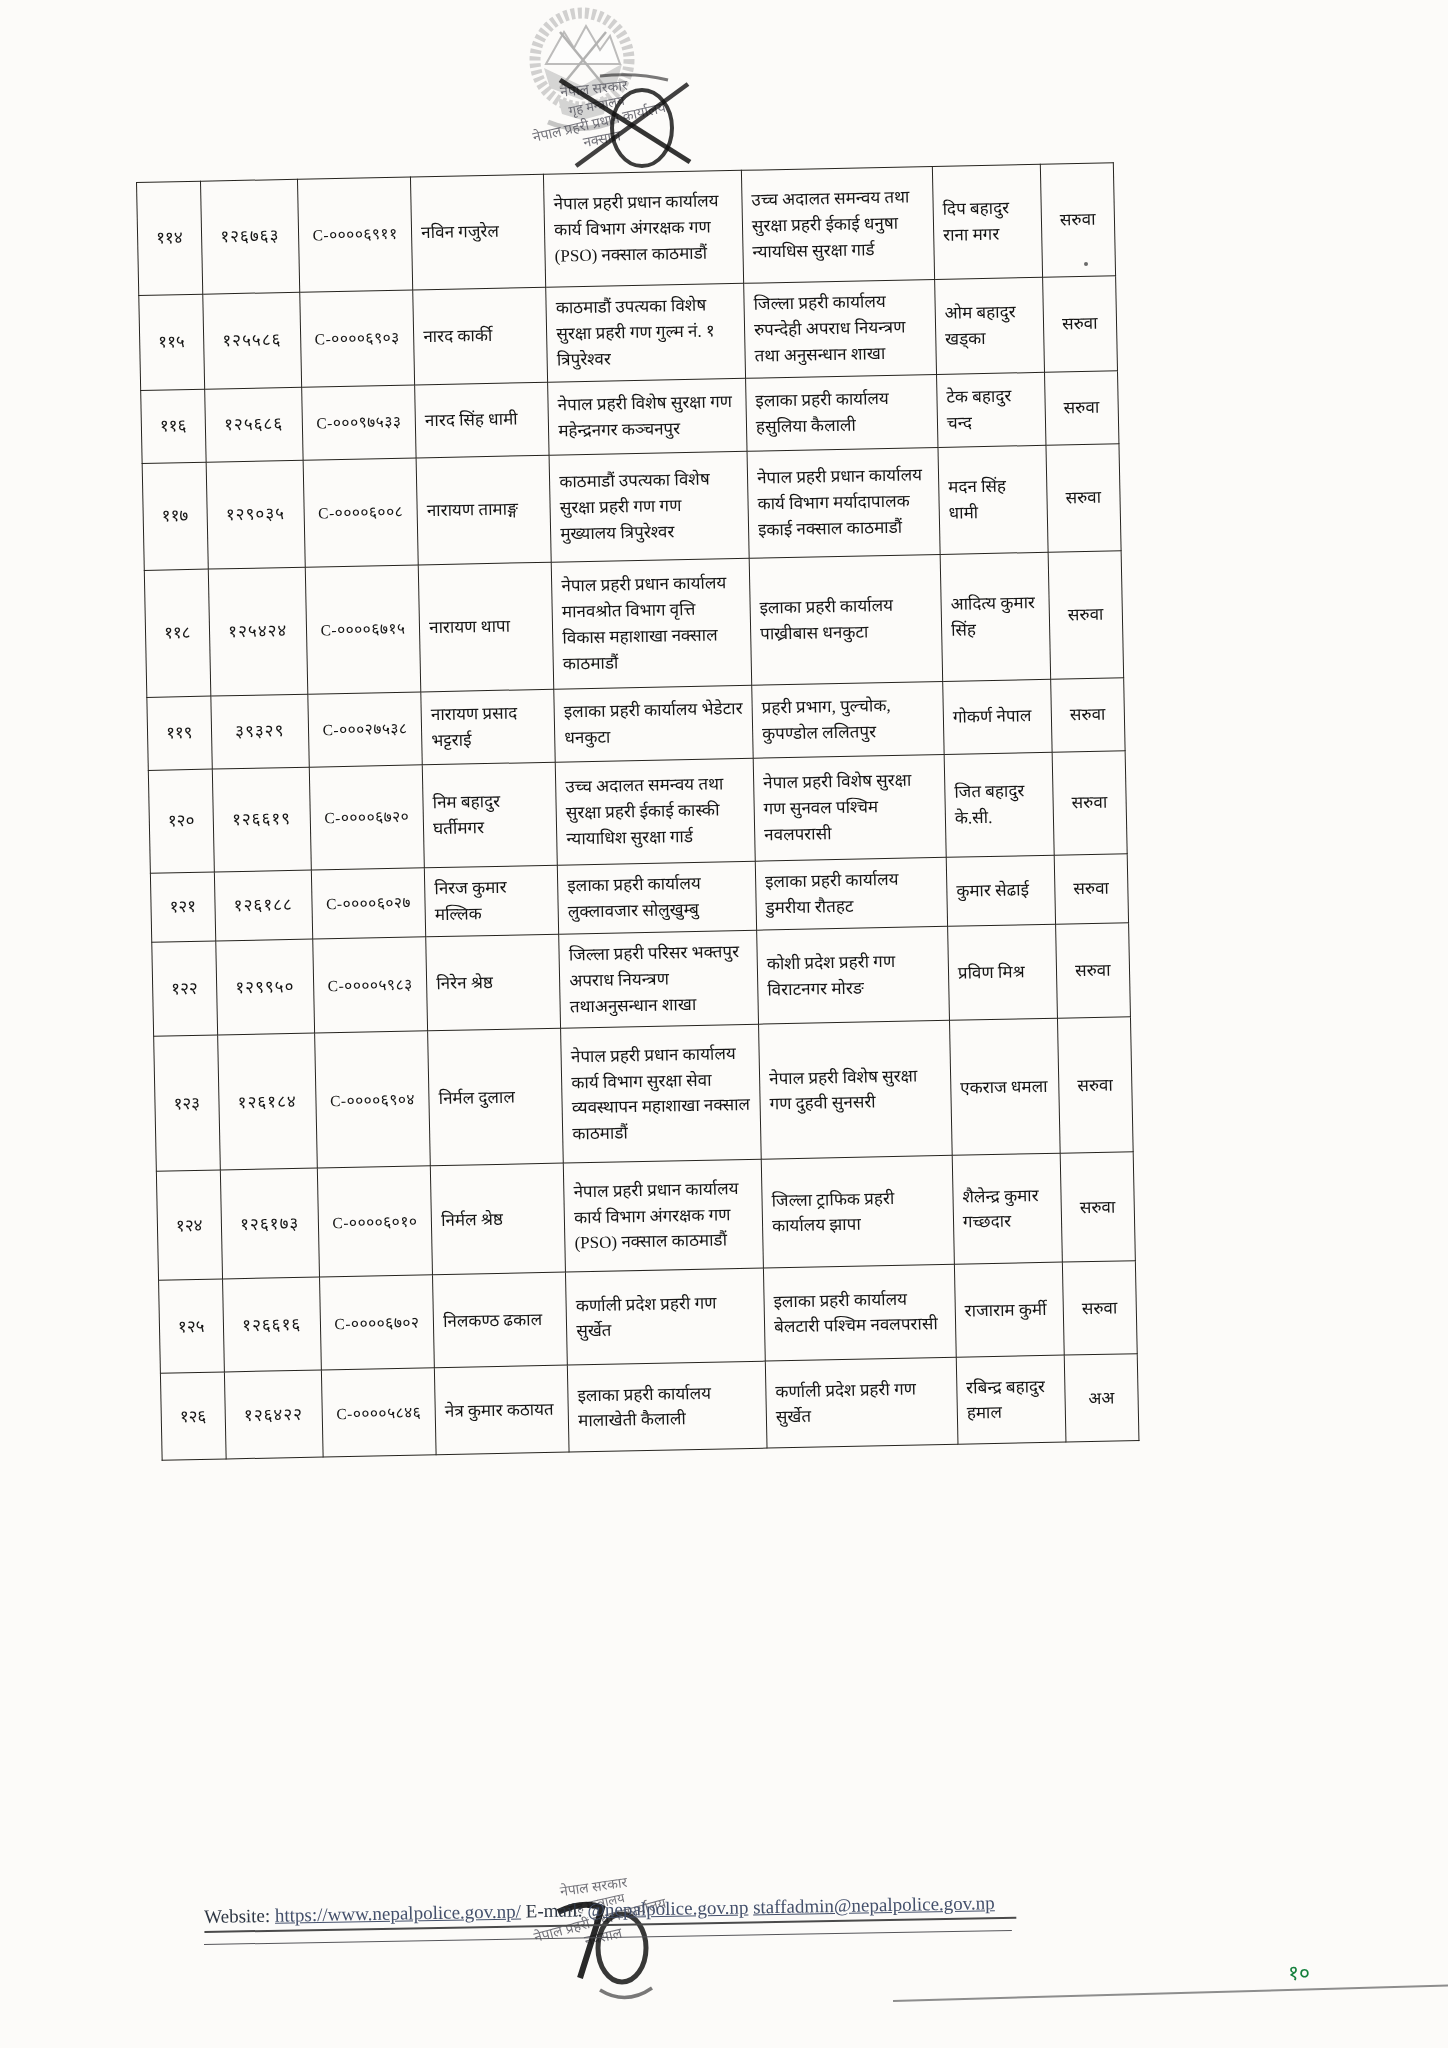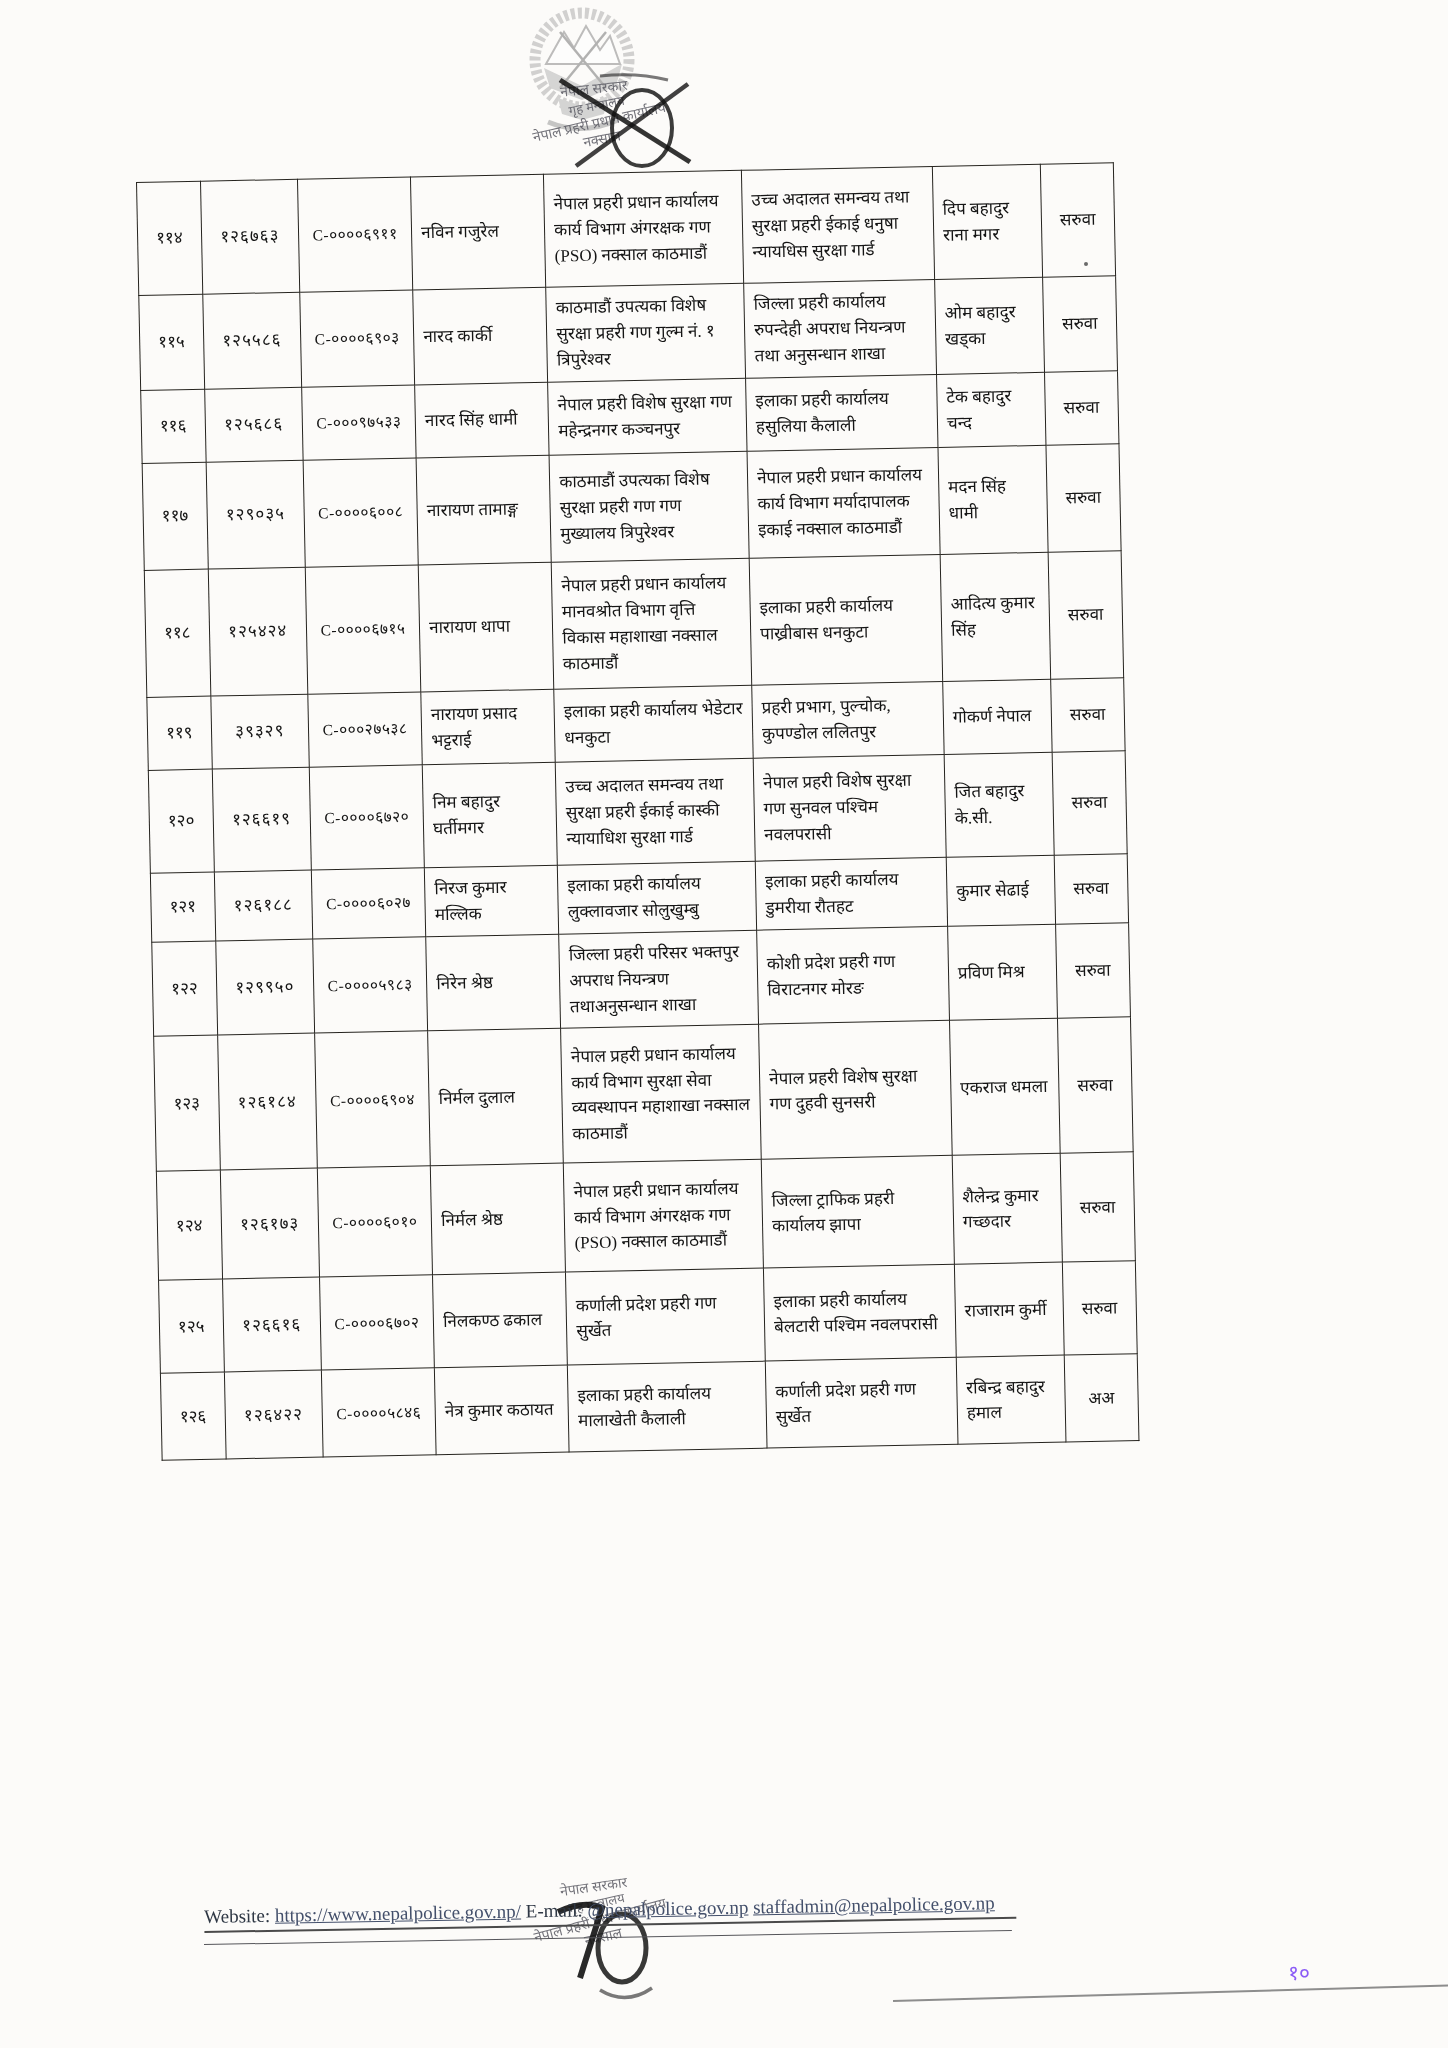--- a/index.html
+++ b/index.html
@@ -69,21 +69,21 @@
     border-bottom:2px solid #4a4a4a;
     padding-bottom:3px;
   }
   .footer .lbl{color:#2e3744;}
   .footer .url{text-decoration:underline;color:#44506b;}
   .footer-underline2{
     position:absolute;left:204px;top:1944px;width:808px;height:0;
     border-top:1.6px solid #55555a;transform:rotate(-1deg);transform-origin:top left;
   }
   .page-number{
-    position:absolute;left:1288px;top:1958px;font-size:21px;color:#8b5cf6;
+    position:absolute;left:1288px;top:1958px;font-size:21px;color:#15803d;
     font-family:"Liberation Serif","DejaVu Serif",serif;
   }
   .scan-line{
     position:absolute;left:893px;top:2000px;width:557px;height:0;
     border-top:2px solid #8d8d8d;transform:rotate(-1.6deg);transform-origin:top left;
   }
   .dot-artifact{position:absolute;left:1084px;top:262px;width:4px;height:4px;background:#6a6a6a;border-radius:50%;}
 </style>
 </head>
 <body>

